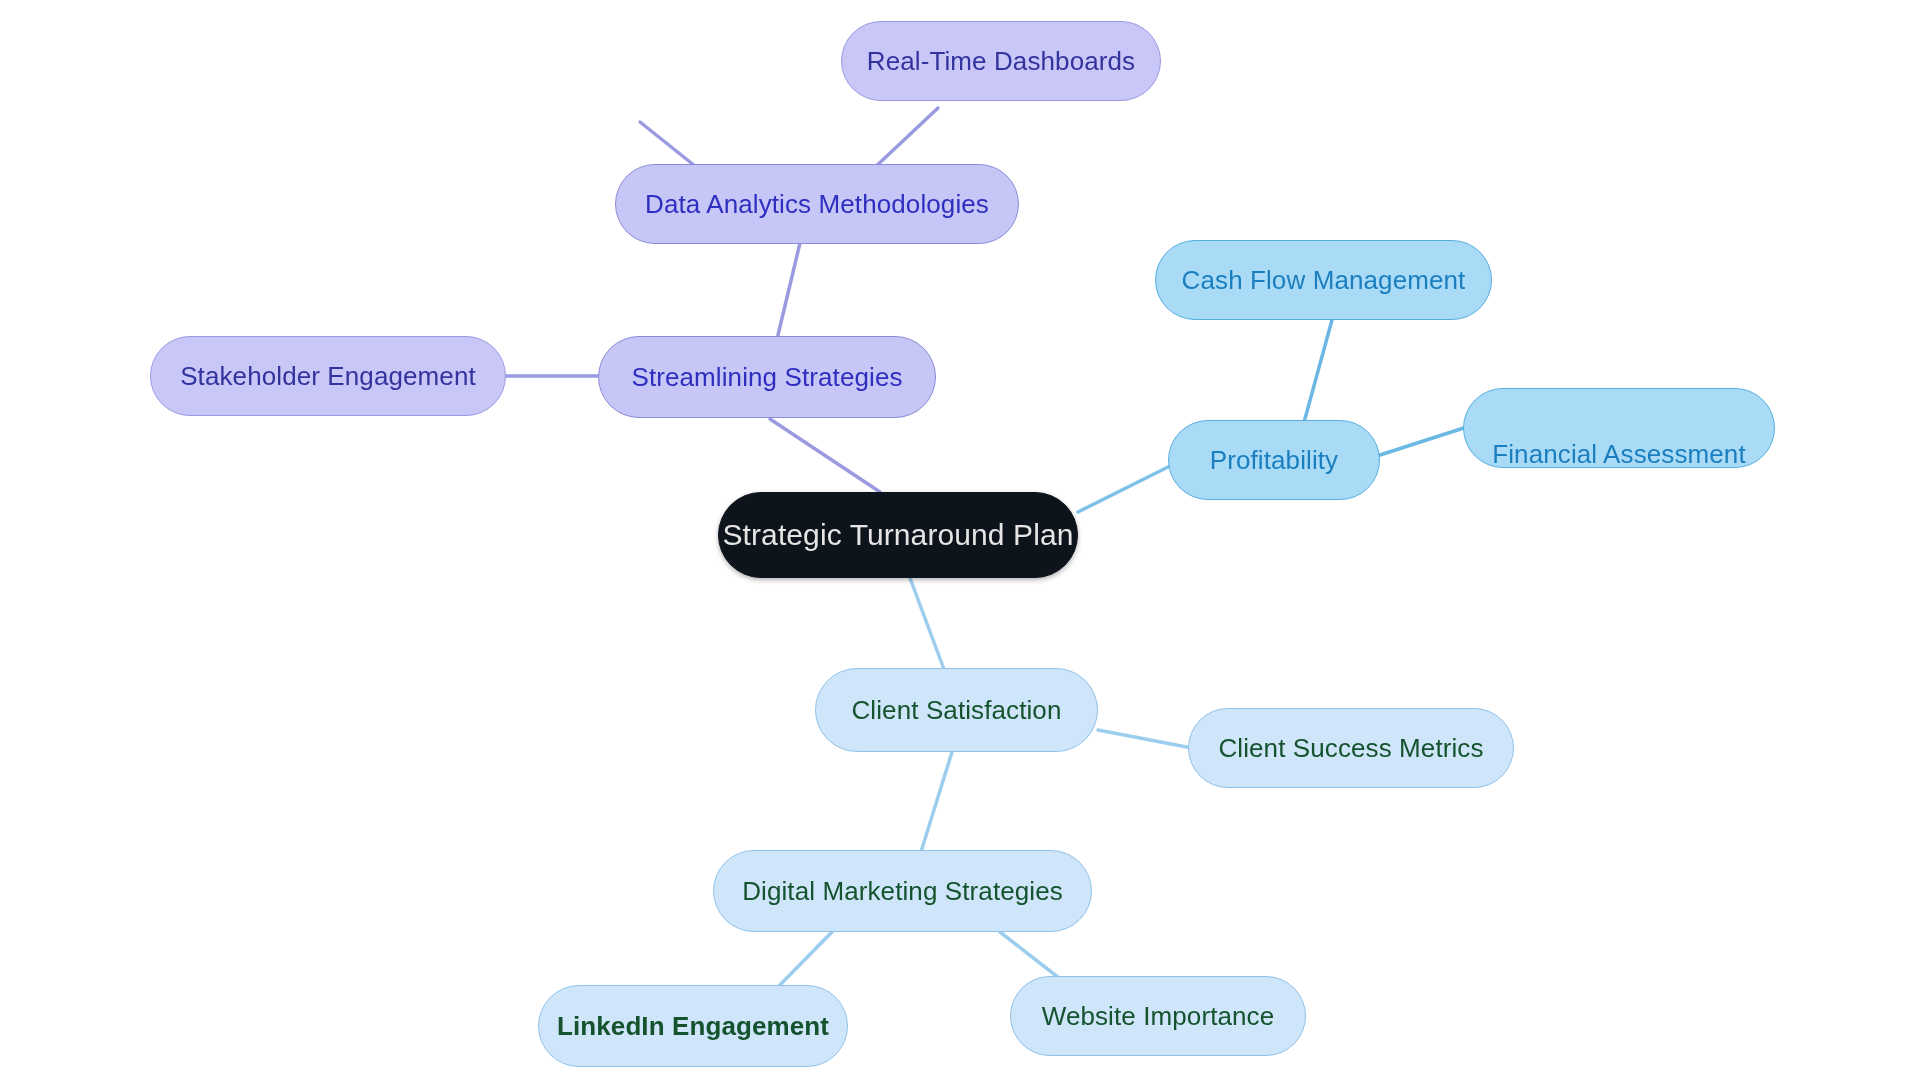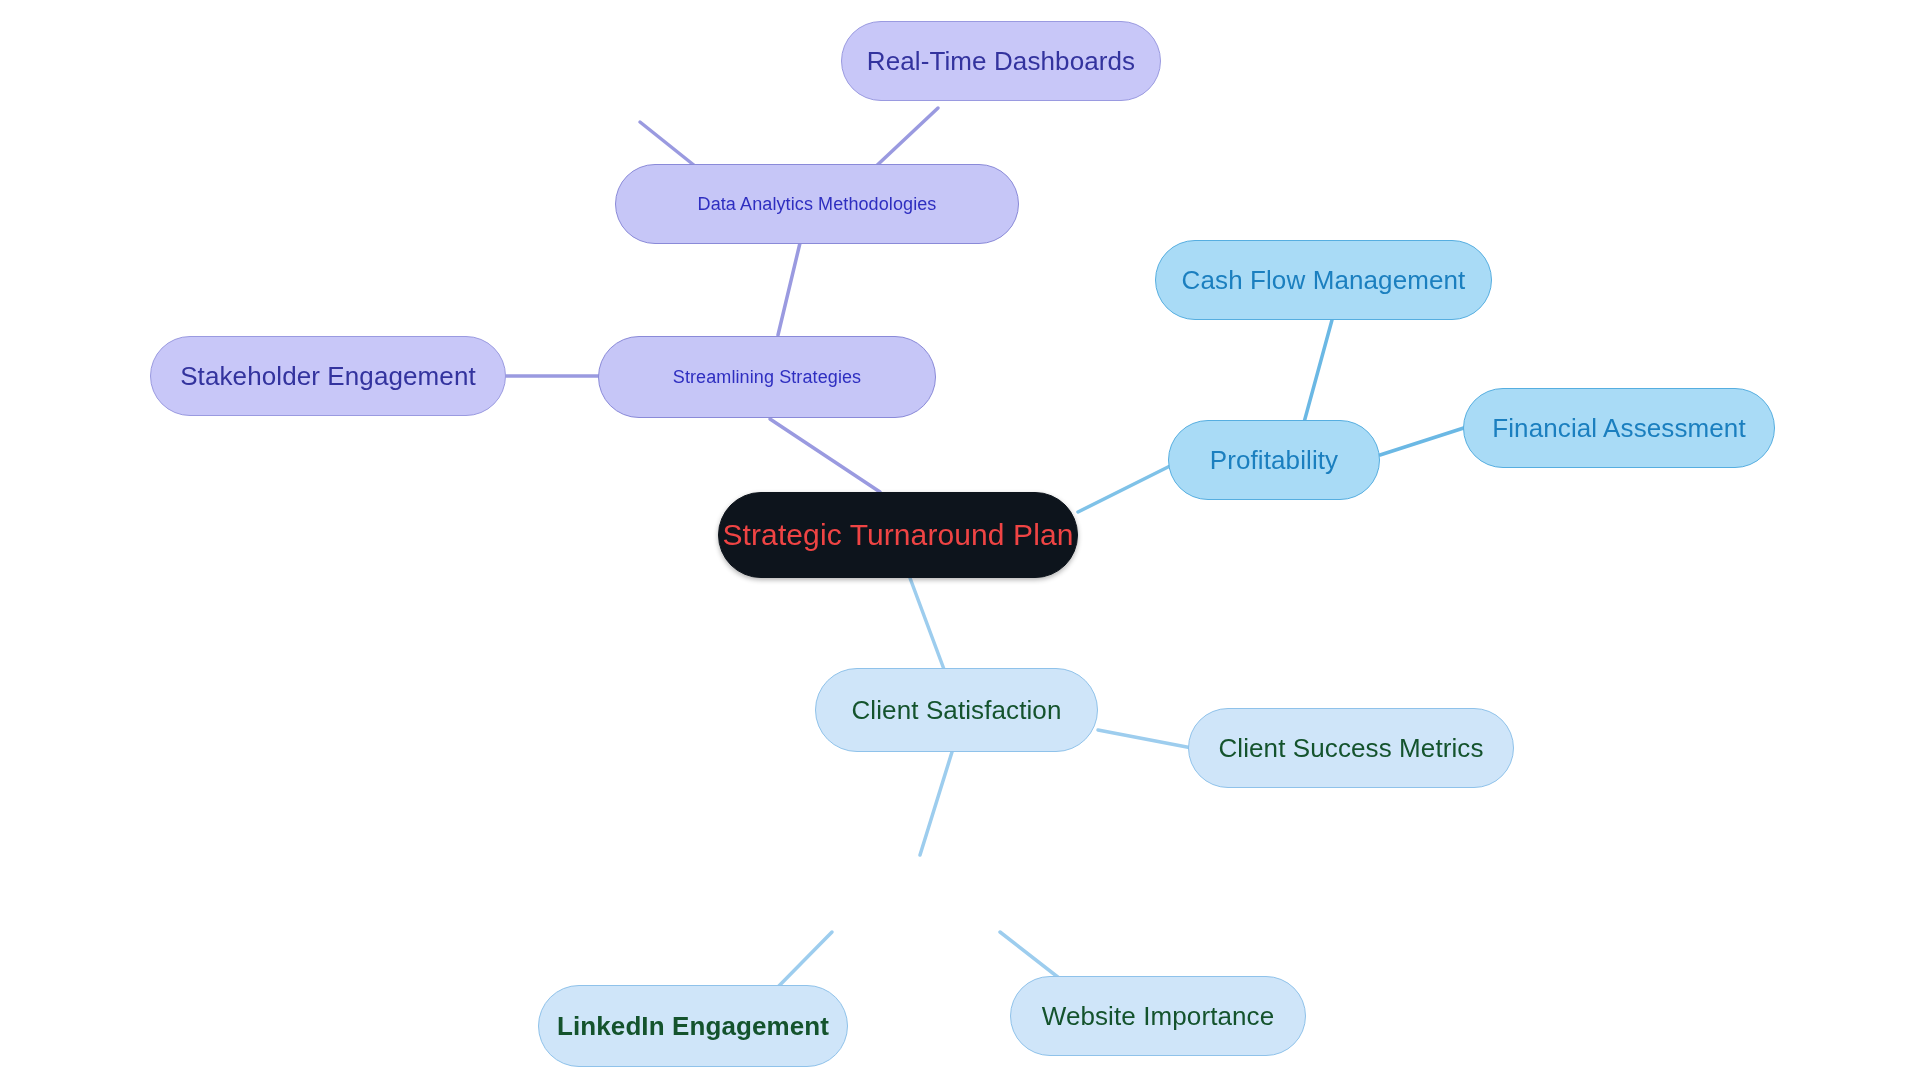--- a/index.html
+++ b/index.html
@@ -36,29 +36,29 @@
     border-radius: 999px;
     border-style: solid;
     border-width: 1.5px;
     white-space: nowrap;
     letter-spacing: 0.1px;
     line-height: 1;
   }
   .node-root {
     background: #0d141c;
     border-color: #0d141c;
-    color: #ef4444;
+    color: #e5e5e5;
     font-size: 30px;
     box-shadow: 0 2px 5px rgba(0,0,0,0.30);
   }
   .node-purple {
     background: #c6c6f7;
     border-color: #8a8ad8;
     color: #2e2ec0;
-    font-size: 18px;
+    font-size: 26px;
   }
   .node-purple-leaf {
     background: #c8c7f8;
     border-color: #9a9ae0;
     color: #33339e;
     font-size: 26px;
   }
   .node-sky {
     background: #a9dbf6;
     border-color: #56aee0;
@@ -124,36 +124,39 @@
   </div>
 
   <div class="node node-purple" style="left:598px; top:336px; width:338px; height:82px;">
     <span>Streamlining Strategies</span>
   </div>
 
   <div class="node node-sky" style="left:1155px; top:240px; width:337px; height:80px;">
     <span>Cash Flow Management</span>
   </div>
 
-  <div class="node node-sky" style="left:1463px; top:388px; width:312px; height:80px;">
+  <div class="node node-sky" style="left:1463px; top:388px; width:312px; height:80px;align-items:flex-end;">
     <span>Financial Assessment</span>
   </div>
 
   <div class="node node-sky" style="left:1168px; top:420px; width:212px; height:80px;">
     <span>Profitability</span>
   </div>
 
   <div class="node node-pale" style="left:815px; top:668px; width:283px; height:84px;">
     <span>Client Satisfaction</span>
   </div>
 
   <div class="node node-pale" style="left:1188px; top:708px; width:326px; height:80px;">
     <span>Client Success Metrics</span>
   </div>
 
+  <div class="node node-pale" style="left:713px; top:850px; width:379px; height:82px;">
+    <span>Digital Marketing Strategies</span>
+  </div>
 
   <div class="node node-pale" style="left:538px; top:985px; width:310px; height:82px;font-weight:bold;">
     <span>LinkedIn Engagement</span>
   </div>
 
   <div class="node node-pale" style="left:1010px; top:976px; width:296px; height:80px;">
     <span>Website Importance</span>
   </div>
 
 </div>

